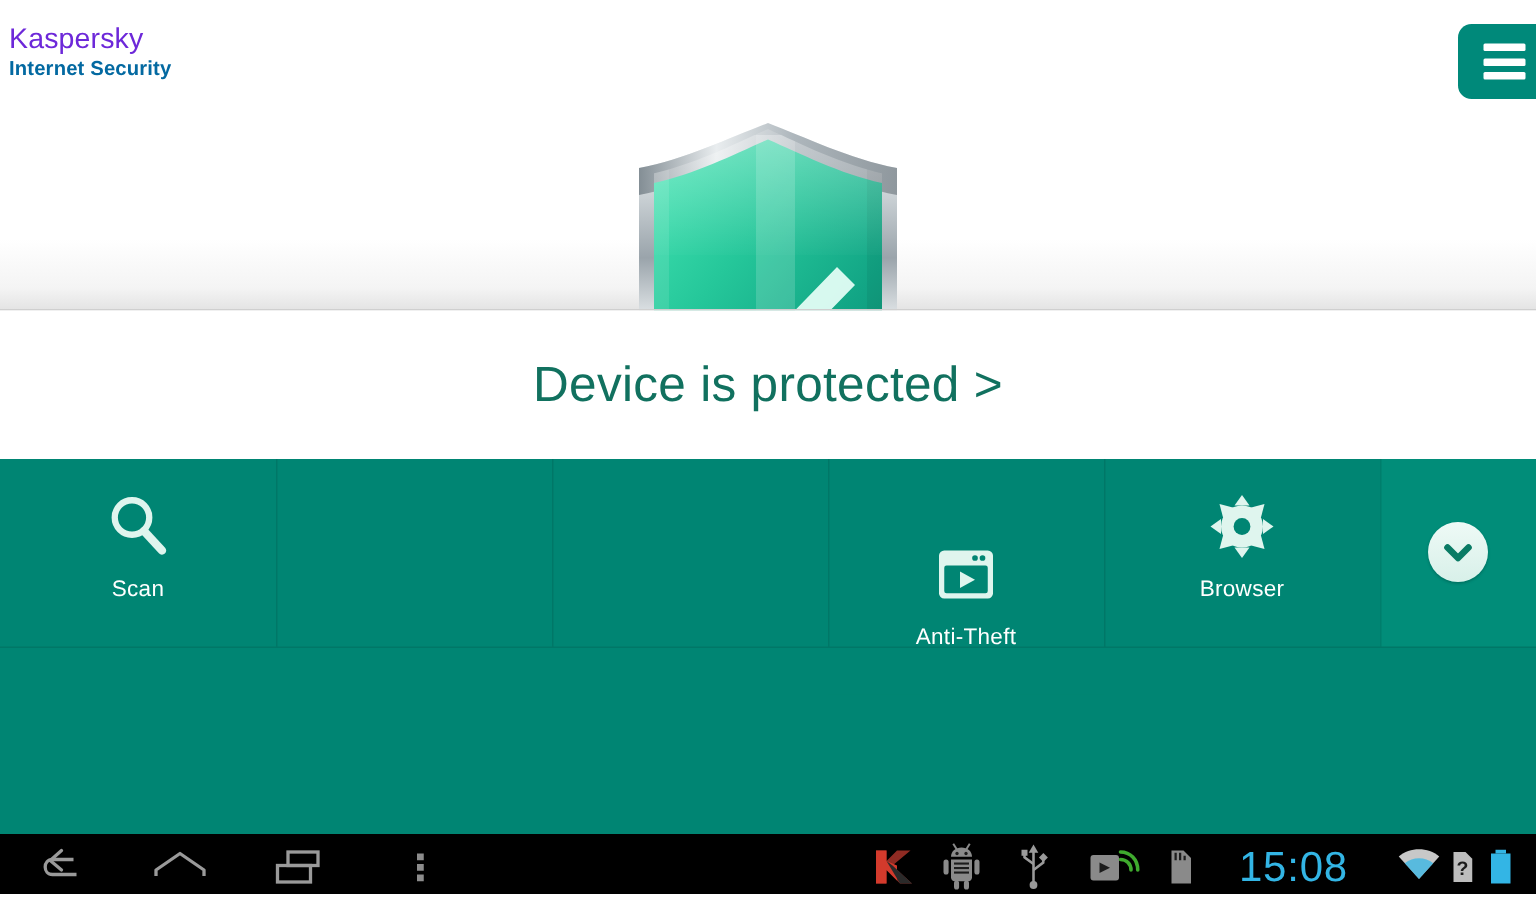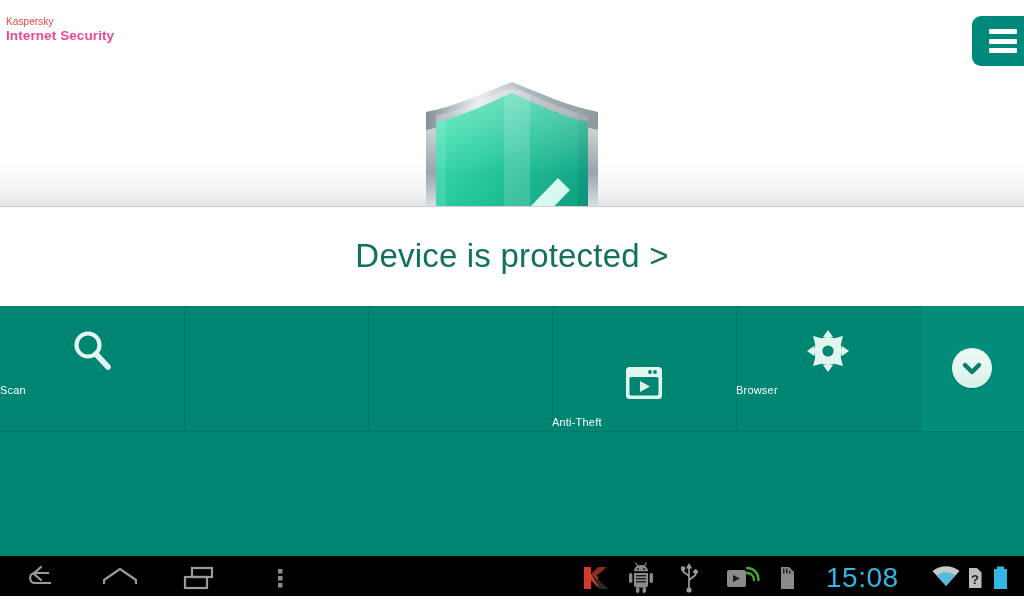--- a/index.html
+++ b/index.html
@@ -10,24 +10,24 @@
   }
   .app { position:relative; width:1024px; height:600px; background:#fff; }
 
   
   .header {
     position:absolute; left:0; top:0; width:1024px; height:82px;
     background:#ffffff;
   }
   .logo { position:absolute; left:6px; top:16px; line-height:1.18; }
   .logo-top {
-    font-size:10px; color:#ef4444; font-weight:400; letter-spacing:.1px;
+    font-size:19px; color:#6d28d9; font-weight:400; letter-spacing:.1px;
   }
   .logo-bottom {
-    font-size:13.5px; color:#ec4899; font-weight:700; letter-spacing:.1px;
+    font-size:13.5px; color:#0369a1; font-weight:700; letter-spacing:.1px;
   }
   .menu-btn {
     position:absolute; left:972px; top:16px; width:60px; height:50px;
     background:#00897a;
     border-radius:9px 0 0 9px;
     cursor:pointer;
   }
   .menu-btn i {
     position:absolute; left:17px; width:28px; height:5px;
     background:#ffffff; border-radius:1px; display:block;
@@ -80,21 +80,21 @@
   .tile.c2 { left:368px; width:184px; }
   .tile.c3 { left:552px; width:184px;margin-top:32px; }
   .tile.c4 { left:736px; width:184px; }
   .tile.c5 { left:920px; width:104px; background:#018d79; }
   .tile .ico {
     position:absolute; left:50%; top:21px; margin-left:-24px;
     width:48px; height:48px;
   }
   .tile .lbl {
     position:absolute; left:0; top:78px; width:100%;
-    font-size:11px; color:#ffffff;
+    text-align:center; font-size:15px; color:#ffffff;
     font-weight:400; letter-spacing:.2px;
   }
   
   .vdiv {
     position:absolute; top:0; width:1px; height:125px;
     background:rgba(0,0,0,.10);
   }
   .hdiv {
     position:absolute; left:0; top:125px; width:1024px; height:1px;
     background:rgba(0,0,0,.10);

